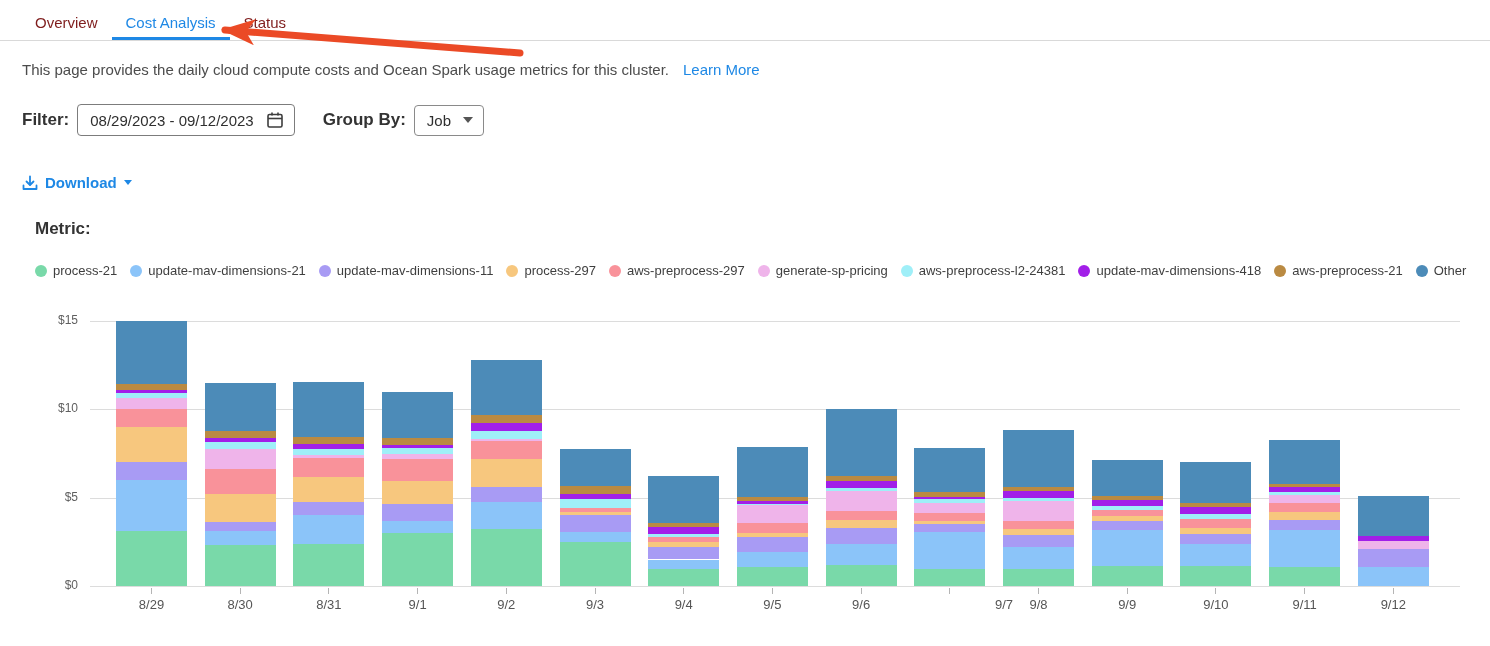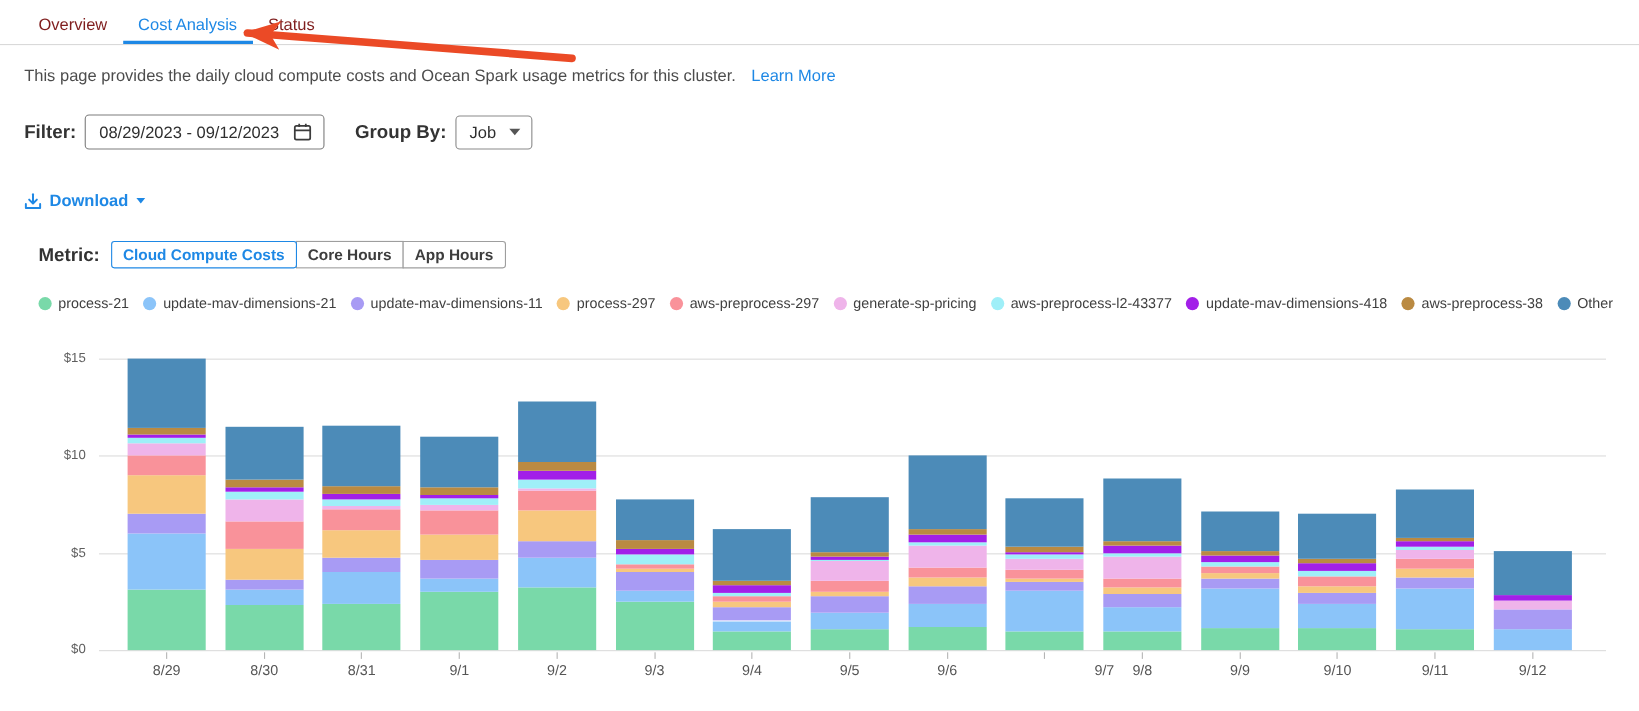--- a/index.html
+++ b/index.html
@@ -96,25 +96,20 @@
       <polyline points="4.5,6.5 8,10 11.5,6.5"></polyline>
       <path d="M1.5,10.5 v3.5 h13 v-3.5"></path>
     </svg>
     <span>Download</span>
     <span class="caret-down"></span>
   </div>
 </div>
 
 <div class="metric-row">
   <span class="small-label">Metric:</span>
-  <div class="seg-group">
-    <button class="seg-btn selected">Cloud Compute Costs</button>
-    <button class="seg-btn">Core Hours</button>
-    <button class="seg-btn">App Hours</button>
-  </div>
 </div>
 
 <div class="legend">
     <span class="legend-item">
       <span class="legend-dot" style="background: rgb(121, 217, 169);"></span>
       <span>process-21</span>
     </span>
     <span class="legend-item">
       <span class="legend-dot" style="background: rgb(139, 196, 249);"></span>
       <span>update-mav-dimensions-21</span>
@@ -130,29 +125,29 @@
     <span class="legend-item">
       <span class="legend-dot" style="background: rgb(249, 146, 154);"></span>
       <span>aws-preprocess-297</span>
     </span>
     <span class="legend-item">
       <span class="legend-dot" style="background: rgb(239, 180, 234);"></span>
       <span>generate-sp-pricing</span>
     </span>
     <span class="legend-item">
       <span class="legend-dot" style="background: rgb(159, 239, 248);"></span>
-      <span>aws-preprocess-l2-43377</span>
+      <span>aws-preprocess-l2-24381</span>
     </span>
     <span class="legend-item">
       <span class="legend-dot" style="background: rgb(162, 31, 232);"></span>
       <span>update-mav-dimensions-418</span>
     </span>
     <span class="legend-item">
       <span class="legend-dot" style="background: rgb(186, 138, 66);"></span>
-      <span>aws-preprocess-38</span>
+      <span>aws-preprocess-21</span>
     </span>
     <span class="legend-item">
       <span class="legend-dot" style="background: rgb(76, 139, 184);"></span>
       <span>Other</span>
     </span>
   </div>
 
 <div class="chart">
     <div class="gridline" style="left: 90px; width: 1370px; top: 294px;"></div>
     <div class="ytick" style="top: 286px;">$0</div>

